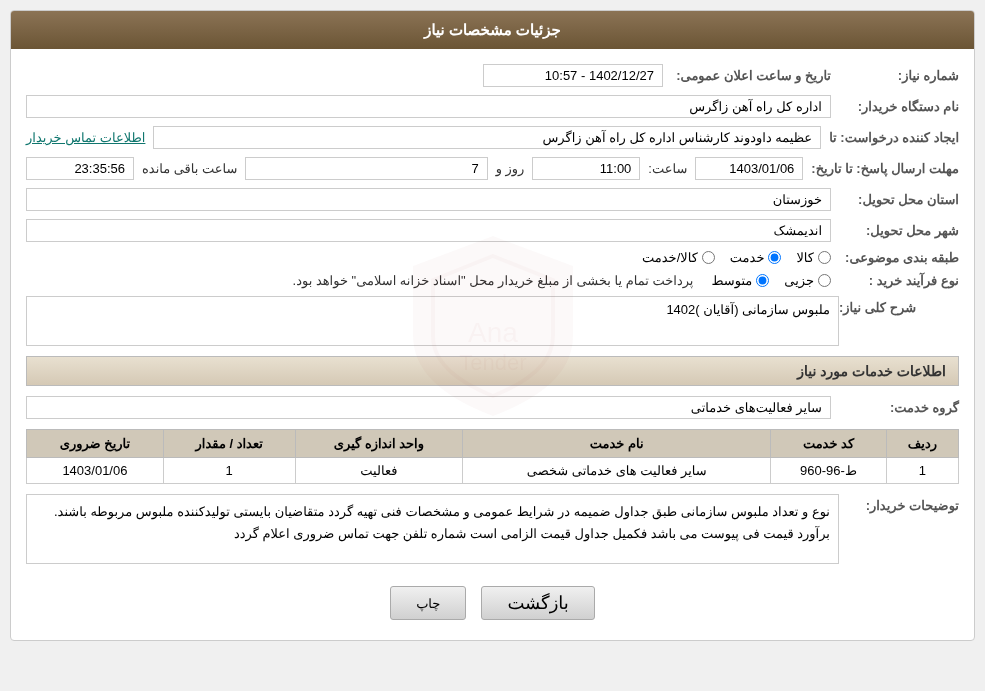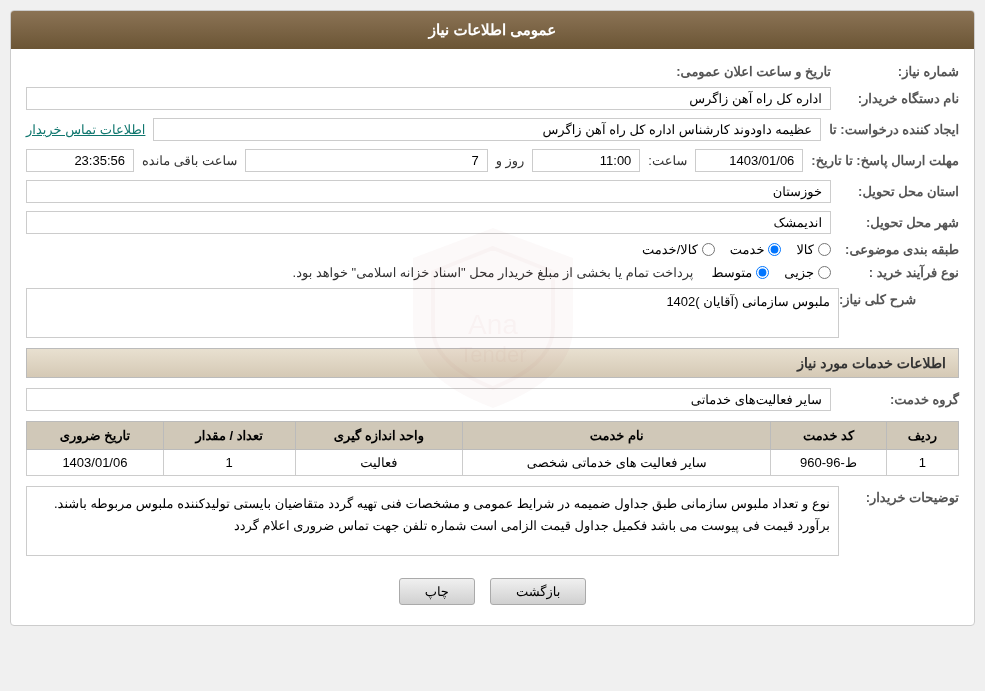--- a/index.html
+++ b/index.html
@@ -173,21 +173,21 @@
       cursor: pointer;
       border-radius: 3px;
       font-size: 13px;
     }
     .btn-back {
       background: linear-gradient(to bottom, #f0f0f0, #d0d0d0);
       border: 1px solid #aaa;
       padding: 5px 25px;
       cursor: pointer;
       border-radius: 3px;
-      font-size: 13px;
+      font-size: 18px;
     }
     .watermark-area {
       position: relative;
     }
     .watermark-img {
       position: absolute;
       left: 50%;
       top: 50%;
       transform: translate(-50%, -50%);
       opacity: 0.08;
@@ -203,28 +203,29 @@
   <div class="main-card watermark-area">
 
     <svg class="watermark-img" viewBox="0 0 100 100" xmlns="http://www.w3.org/2000/svg">
       <path d="M50 5 L90 20 L90 55 Q90 80 50 95 Q10 80 10 55 L10 20 Z" fill="#8B0000" opacity="0.3"></path>
       <path d="M50 15 L80 27 L80 55 Q80 73 50 85 Q20 73 20 55 L20 27 Z" fill="none" stroke="#8B0000" stroke-width="2" opacity="0.4"></path>
       <text x="50" y="58" text-anchor="middle" font-size="14" fill="#8B0000" opacity="0.5">Ana</text>
       <text x="50" y="72" text-anchor="middle" font-size="11" fill="#8B0000" opacity="0.5">Tender</text>
     </svg>
 
     <div class="card-header">
-      <span>عمومی اطلاعات نیاز</span>
+      <span>جزئیات مشخصات نیاز</span>
     </div>
 
     <div class="card-body">
 
       <div class="info-row">
         <span class="info-label">شماره نیاز:</span>
         <span class="info-label" style="min-width:160px;">تاریخ و ساعت اعلان عمومی:</span>
+        <div class="info-value fixed">1402/12/27 - 10:57</div>
       </div>
 
       <div class="info-row">
         <span class="info-label">نام دستگاه خریدار:</span>
         <div class="info-value wide">اداره کل راه آهن زاگرس</div>
       </div>
 
       <div class="info-row">
         <span class="info-label">ایجاد کننده درخواست: تا</span>
         <div class="info-value wide">عظیمه  داودوند کارشناس اداره کل راه آهن زاگرس</div>

